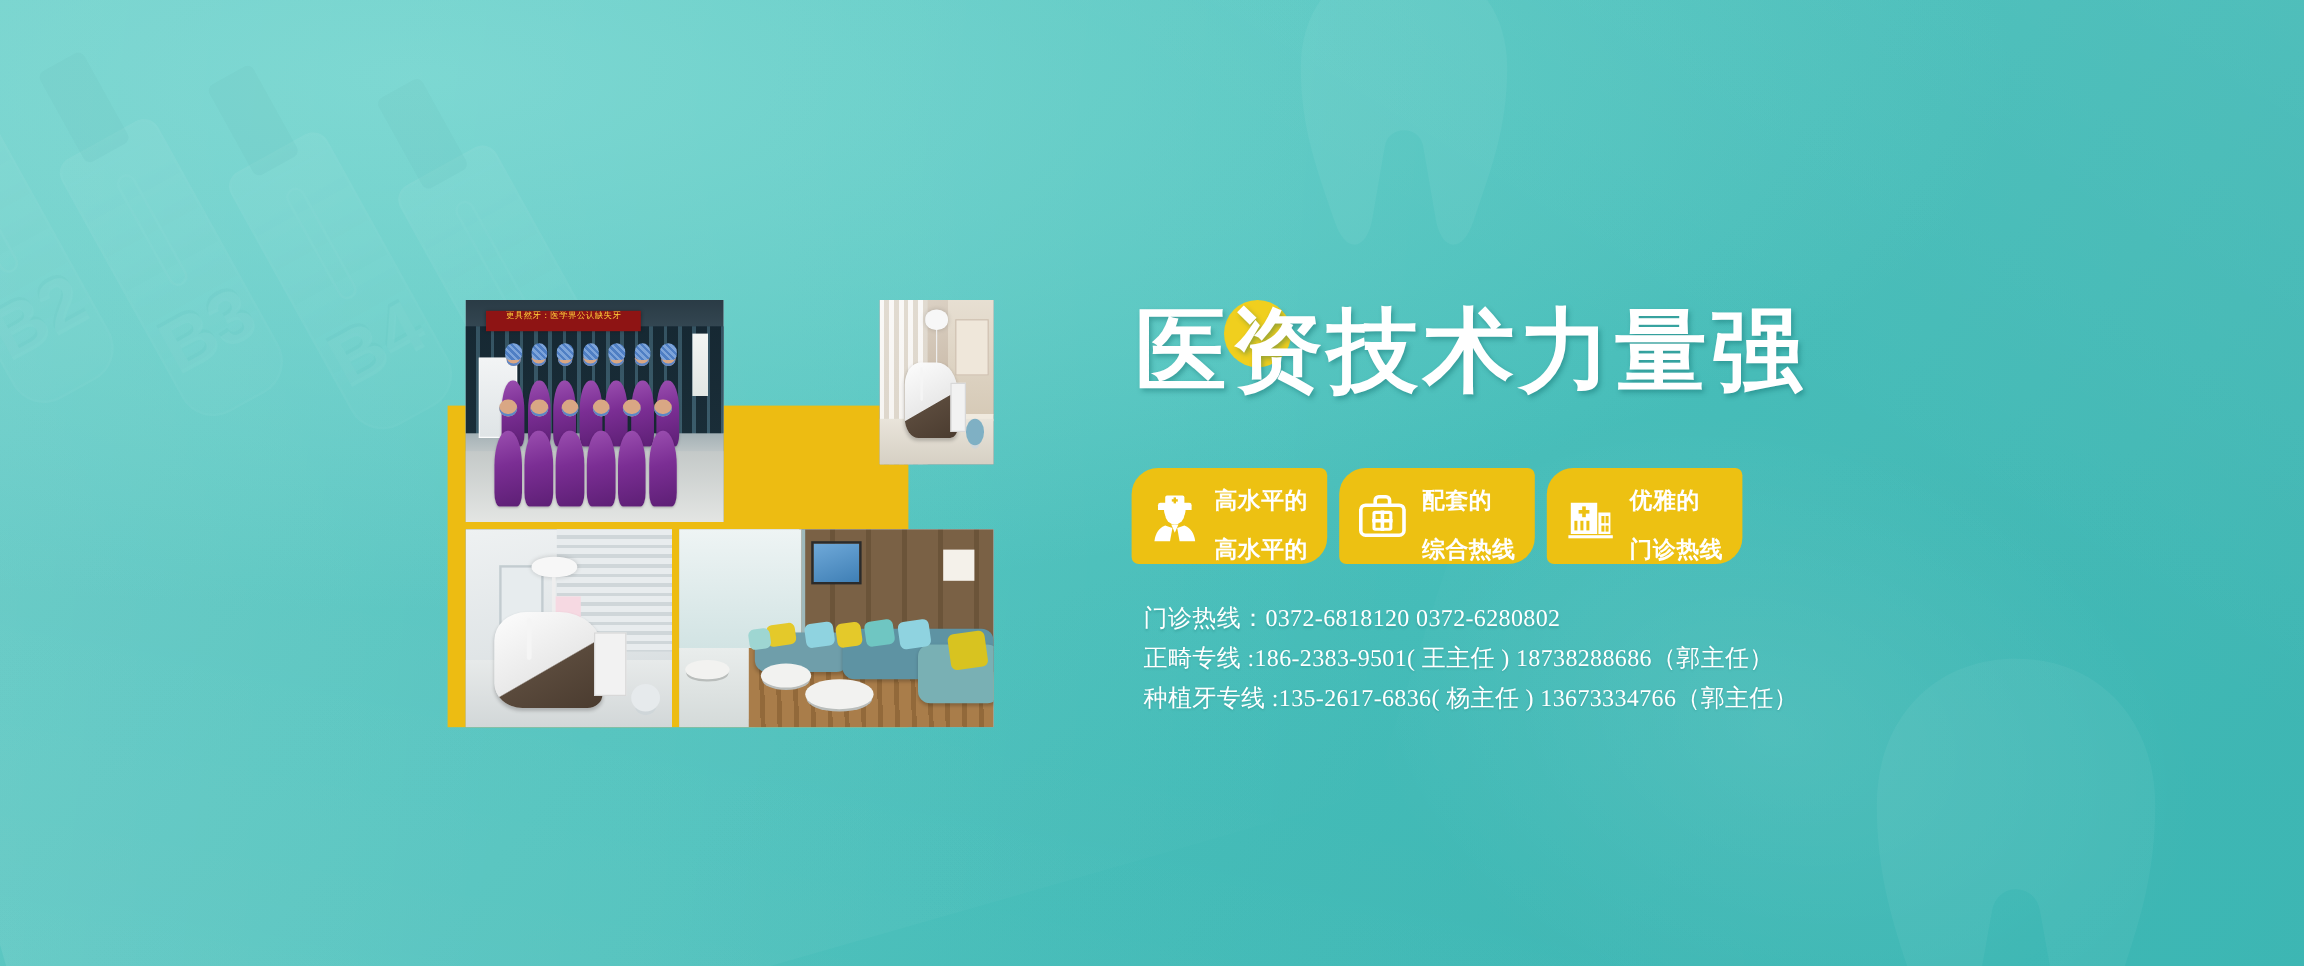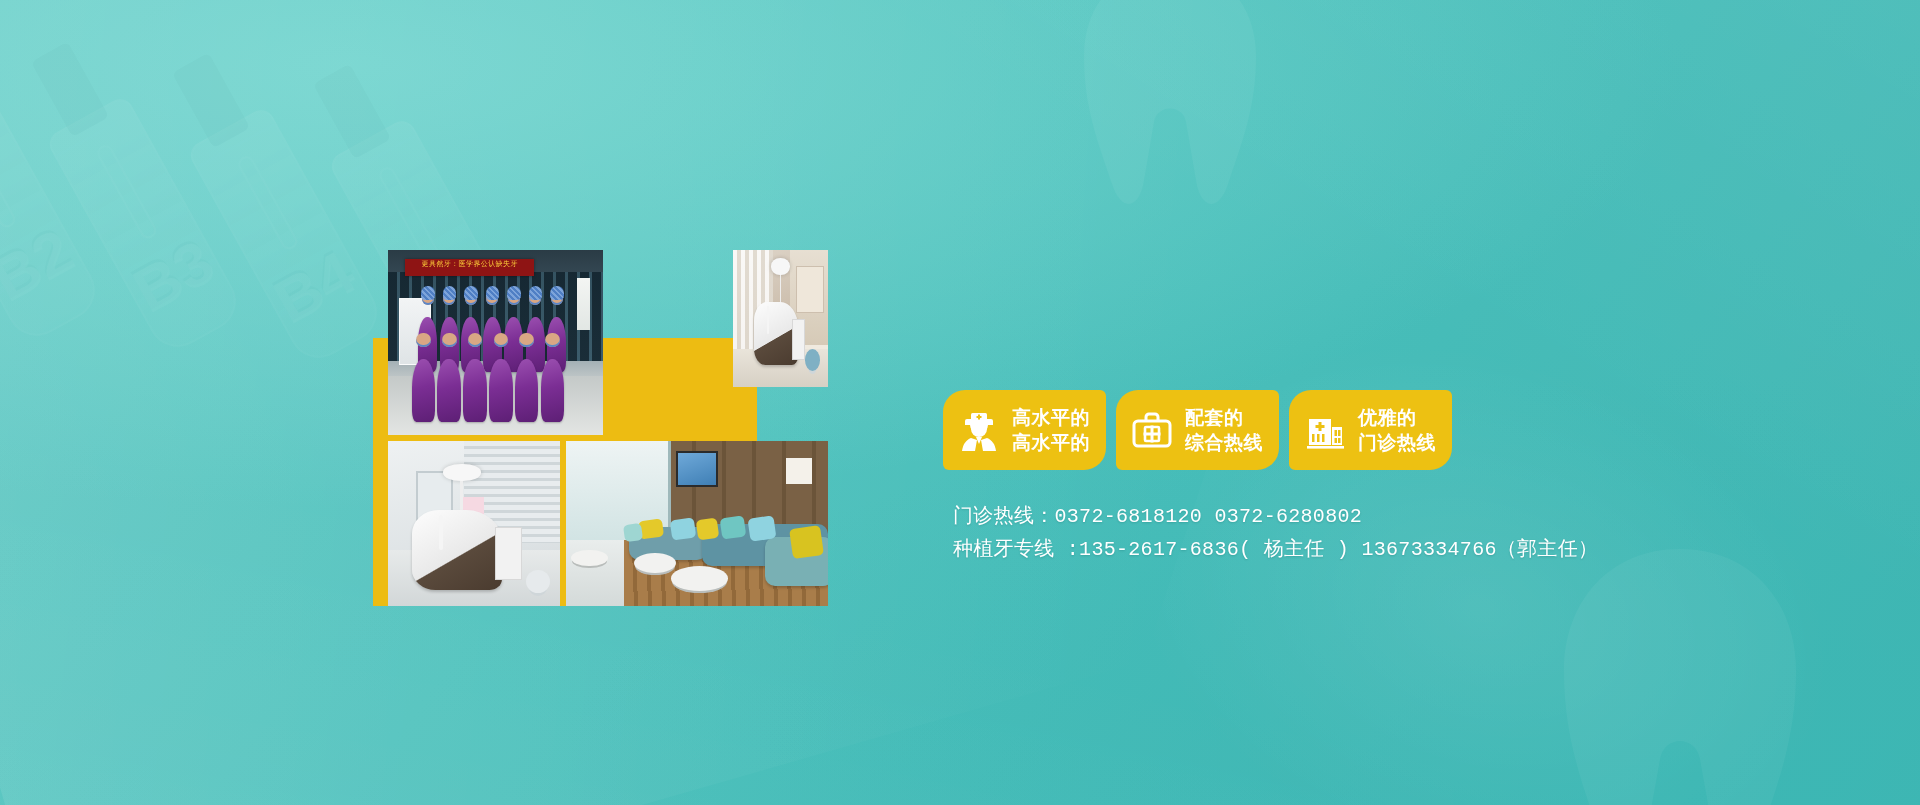--- a/index.html
+++ b/index.html
@@ -271,30 +271,30 @@
   .badge-icon svg{display:block;}
   .badge-text{
     color:#ffffff;
     font-size:19px;
     line-height:25px;
     font-weight:bold;
     letter-spacing:.5px;
     white-space:nowrap;
     font-family:"Liberation Sans", sans-serif;
   }
-  .badge-text span{display:block;}
+  .badge-text span{display:block;margin-top:16px;}
 
   
   .contacts{
     position:absolute; left:953px; top:500px;
     color:#ffffff;
     font-size:20px;
     line-height:33px;
     letter-spacing:.3px;
-    font-family:Liberation Mono, monospace;
+    font-family:Liberation Serif, serif;
     text-shadow:0 1px 2px rgba(0,80,78,.22);
   }
   .contacts div{white-space:nowrap;}
 </style>
 </head>
 <body>
 
 <div class="banner">
 
   <div class="sweep sweep-a"></div>
@@ -457,20 +457,24 @@
         <div class="pillow" style="left:86%; top:52%; width:12%; height:18%; background:#d8c320;"></div>
         <div class="pillow" style="left:22%; top:50%; width:7%;  height:10%; background:#9ed6d2;"></div>
 
         <div class="lg-table" style="left:26%; top:68%; width:16%; height:12%;"></div>
         <div class="lg-table" style="left:40%; top:76%; width:22%; height:15%;"></div>
         <div class="lg-table" style="left:2%;  top:66%; width:14%; height:10%;"></div>
       </div>
     </div>
   </div>
 
+  <div class="headline">
+    <div class="hl-dot"></div>
+    <div class="hl-text">医资技术力量强</div>
+  </div>
 
   <div class="badges">
 
     <div class="badge">
       <div class="badge-icon">
         <svg width="42" height="44" viewBox="0 0 42 44" fill="#ffffff">
           <path d="M9 11 h24 a2 2 0 0 1 2 2 v4 H7 v-4 a2 2 0 0 1 2 -2 Z"></path>
           <rect x="13" y="5" width="16" height="8" rx="1.5"></rect>
           <rect x="20" y="6.5" width="2" height="5" fill="#edc112"></rect>
           <rect x="18.5" y="8" width="5" height="2" fill="#edc112"></rect>
@@ -521,16 +525,17 @@
       </div>
       <div class="badge-text">
         <span>优雅的</span>
         <span>门诊热线</span>
       </div>
     </div>
   </div>
 
   <div class="contacts">
     <div>门诊热线：0372-6818120  0372-6280802</div>
+    <div>正畸专线 :186-2383-9501( 王主任 ) 18738288686（郭主任）</div>
     <div>种植牙专线 :135-2617-6836( 杨主任 ) 13673334766（郭主任）</div>
   </div>
 
 </div>
 
 </body></html>

